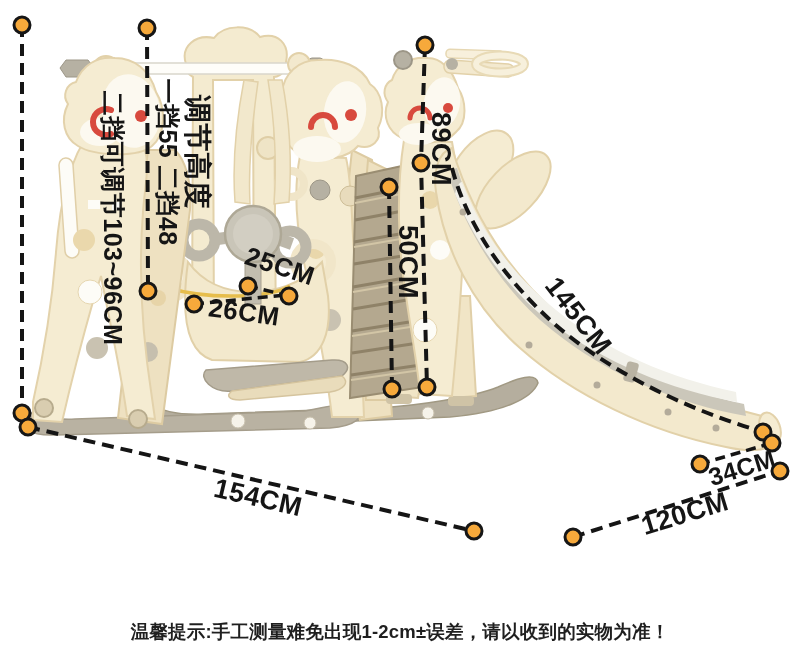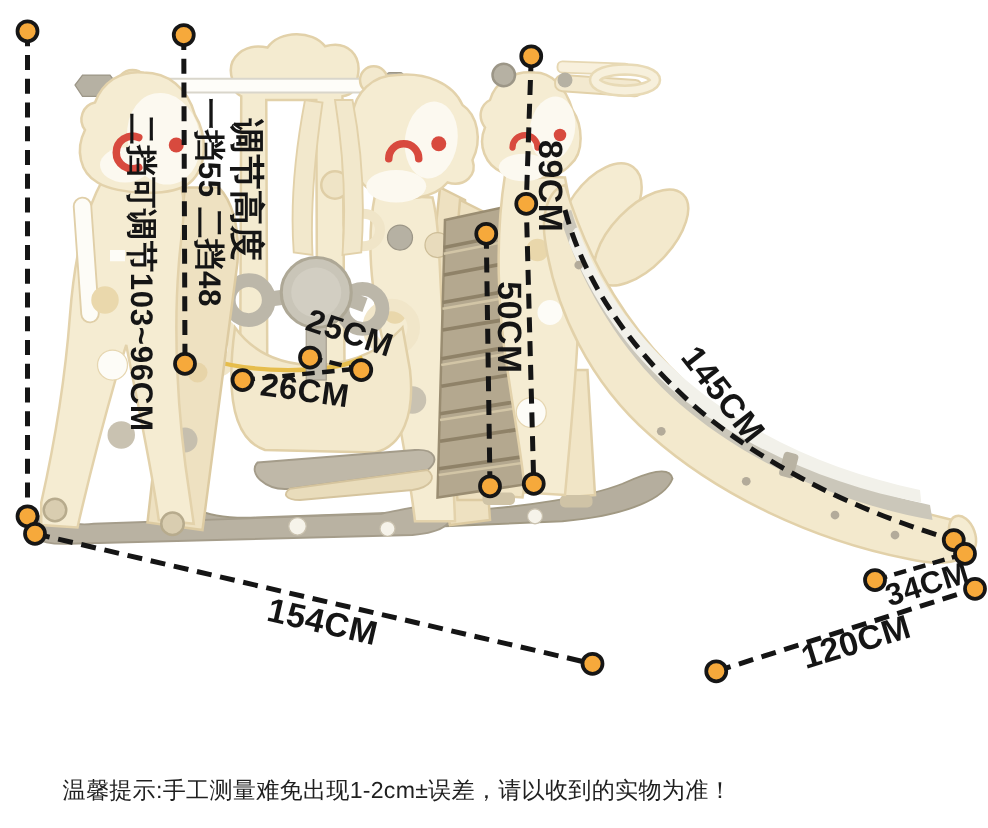--- a/index.html
+++ b/index.html
@@ -9,21 +9,21 @@
   }
   .layer{position:absolute;left:0;top:0;width:790px;height:662px;}
   .dim{
     position:absolute;white-space:nowrap;color:#151515;font-weight:700;
     transform:translate(-50%,-50%) rotate(var(--r,0deg));
     font-family:"Liberation Sans","DejaVu Sans",sans-serif;line-height:1;
     letter-spacing:0.5px;
   }
   .note{
     position:absolute;left:50px;top:619px;width:700px;color:#1f1f1f;
-    font-size:18.5px;font-weight:400;letter-spacing:0.2px;
+    font-size:18.5px;font-weight:700;letter-spacing:0.2px;text-align:center;
   }
   svg{display:block;}
 </style>
 </head>
 <body>
 
 <div class="stage">
 
   <svg class="layer" viewBox="0 0 790 662">
 

